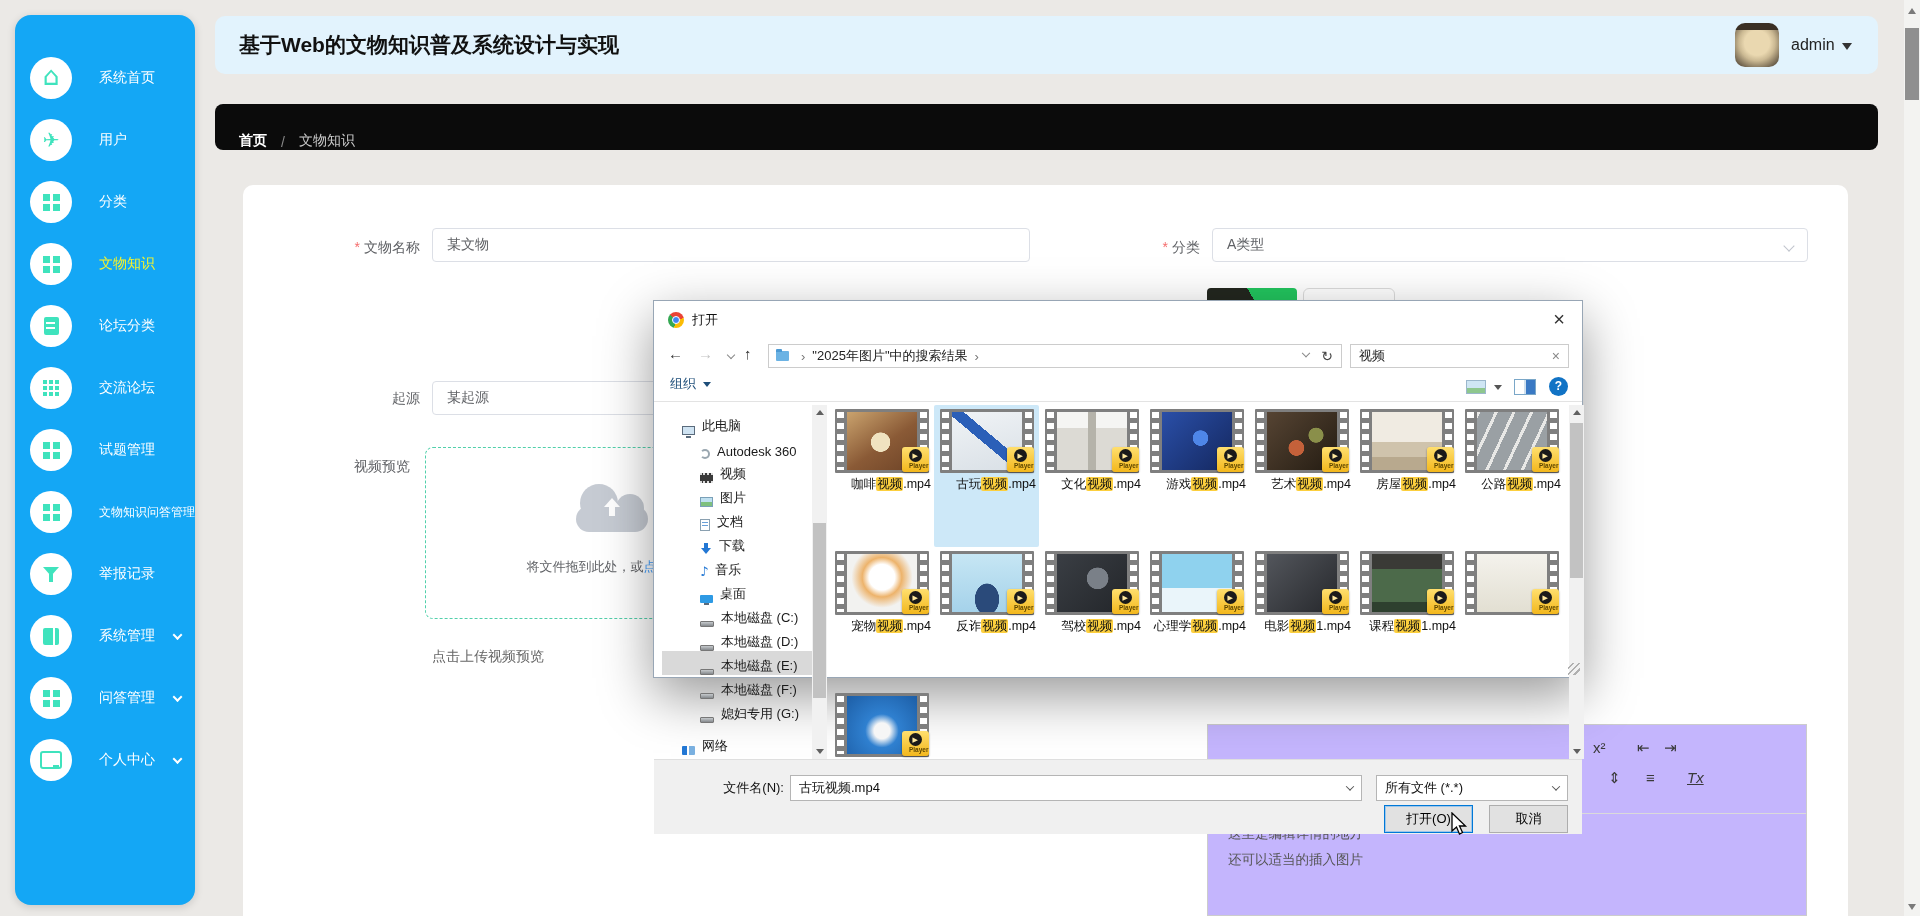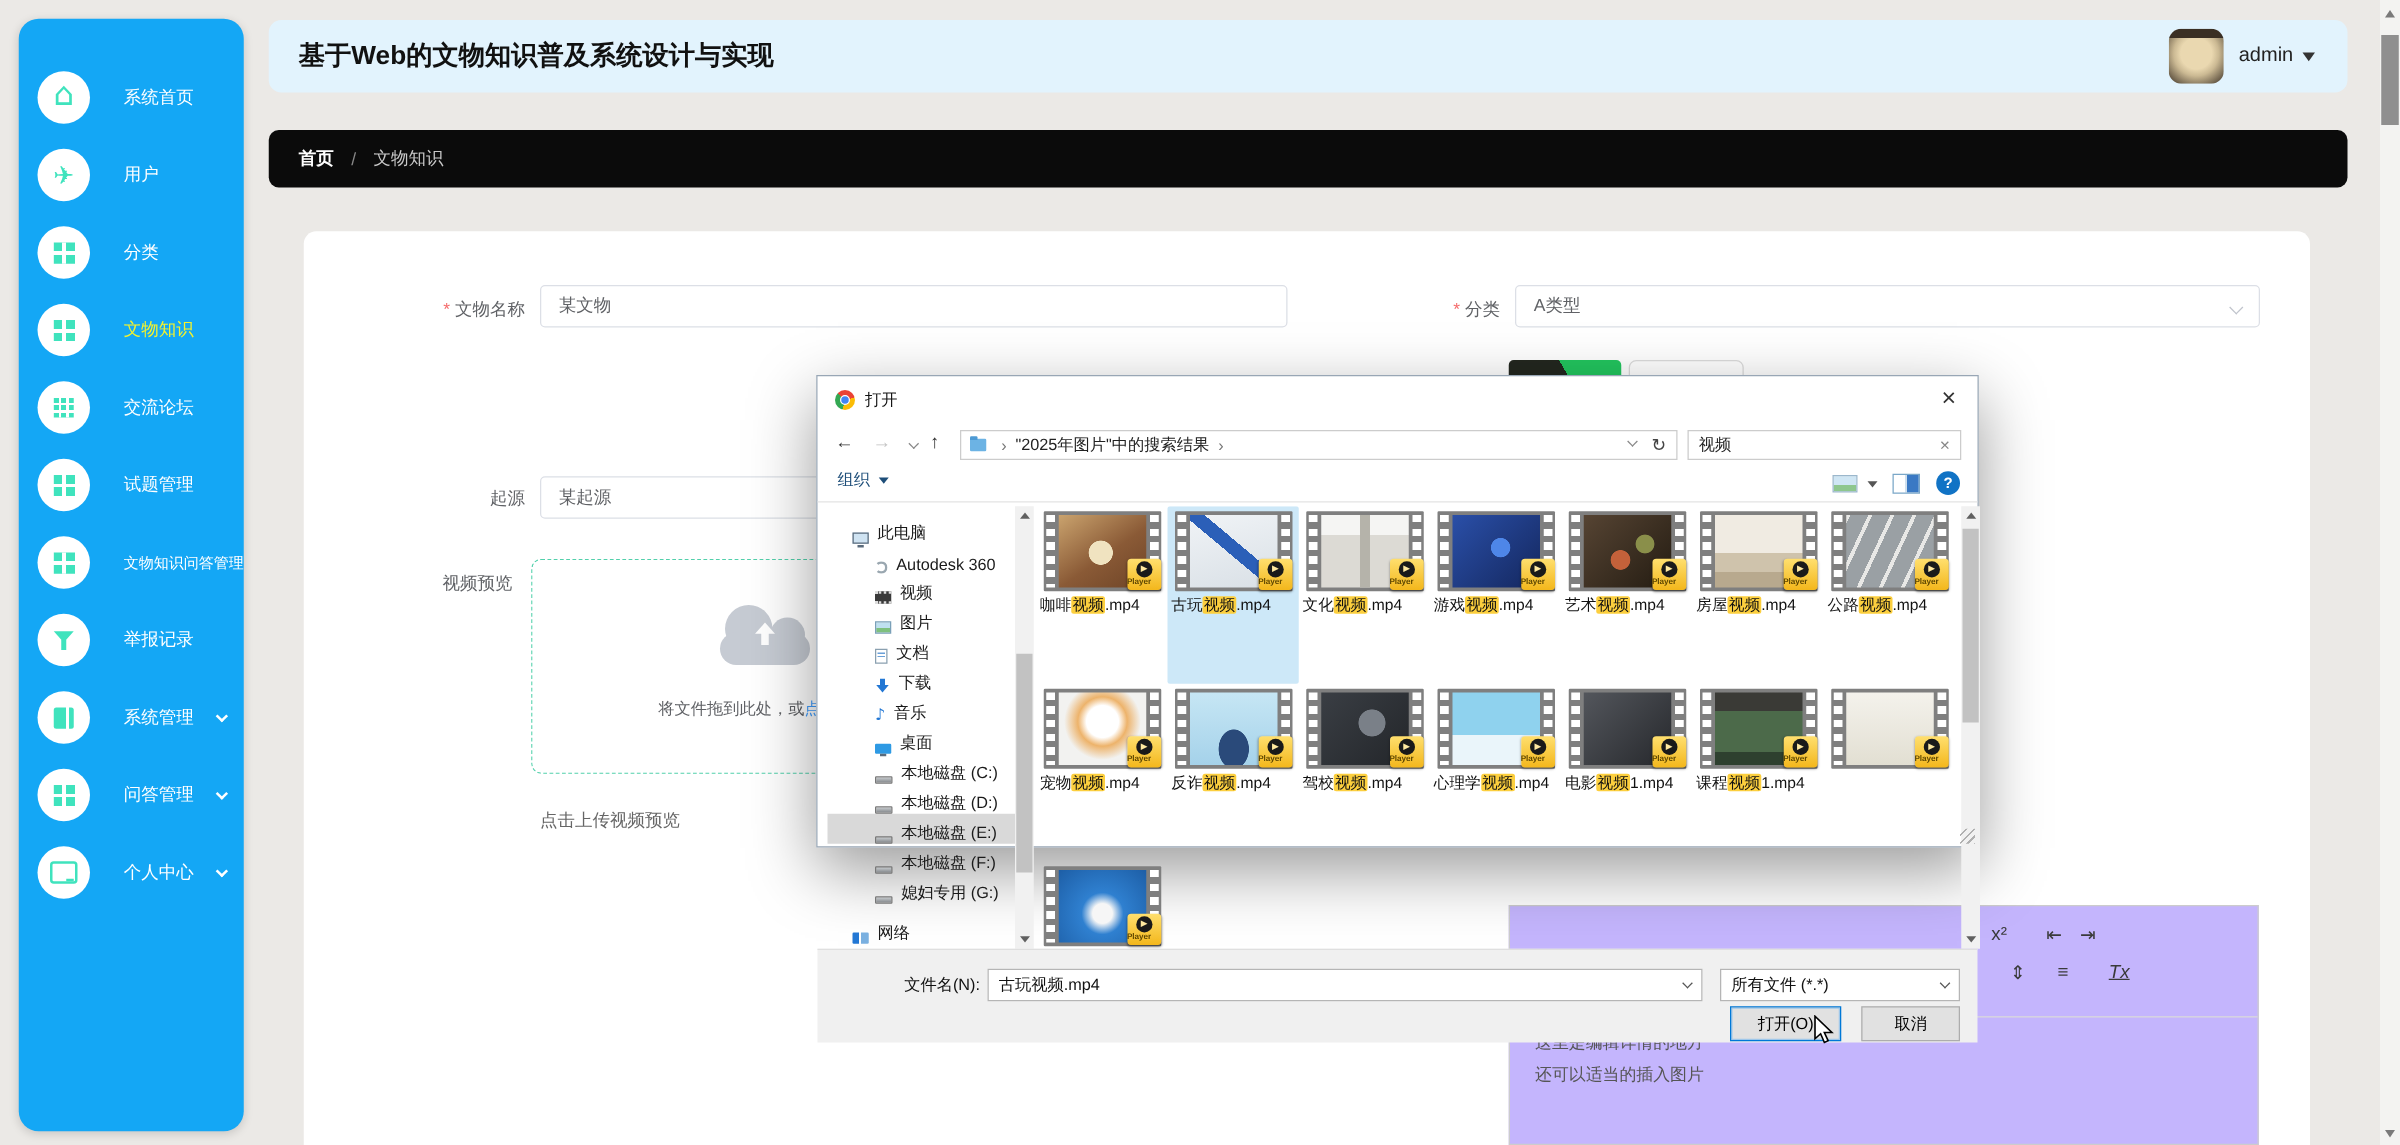--- a/index.html
+++ b/index.html
@@ -27,21 +27,21 @@
   .ic-card::after{content:"";position:absolute;right:13px;bottom:14px;width:6px;height:2.5px;background:#3fe3bd}
   .chev{display:none}
   .chev.on{display:block;position:absolute;right:14px;top:50%;width:7px;height:7px;border-right:2px solid #fff;border-bottom:2px solid #fff;transform:translateY(-65%) rotate(45deg)}
 
   
   .header{position:absolute;left:215px;top:16px;width:1663px;height:58px;background:#e2f3fd;border-radius:10px}
   .title{position:absolute;left:24px;top:0;line-height:58px;font-size:21px;font-weight:bold;color:#111}
   .avatar{position:absolute;left:1520px;top:7px;width:44px;height:44px;border-radius:10px;background:linear-gradient(180deg,#3a2f24 0 16%,rgba(0,0,0,0) 16%),radial-gradient(circle at 50% 45%,#ead8b0 0 38%,#cbb993 55%,#3c3126 100%)}
   .admin{position:absolute;left:1576px;top:0;line-height:58px;font-size:16px;color:#222}
   .admin-caret{display:inline-block;width:0;height:0;border-left:5px solid transparent;border-right:5px solid transparent;border-top:7px solid #333;margin-left:7px}
-  .crumb{position:absolute;left:215px;top:104px;width:1663px;height:46px;background:#0b0b0b;border-radius:8px;display:flex;align-items:center;padding-left:24px;font-size:14px}
+  .crumb{position:absolute;left:215px;top:104px;width:1663px;height:46px;background:#0b0b0b;border-radius:8px;display:flex;align-items:flex-end;padding-left:24px;font-size:14px}
   .crumb .home{color:#fff;font-weight:bold}
   .crumb .sep{color:#888;margin:0 14px}
   .crumb .cur{color:#c9c9c9}
 
   
   .panel{position:absolute;left:243px;top:185px;width:1605px;height:731px;background:#fff;border-radius:10px 10px 0 0}
   .f-label{position:absolute;font-size:14px;color:#606266;text-align:right}
   .req{color:#f56c6c;margin-right:4px}
   .inp{position:absolute;height:34px;border:1px solid #dcdfe6;border-radius:4px;background:#fff;font-size:14px;color:#606266;display:flex;align-items:center;padding-left:14px}
   .sel-caret{position:absolute;right:14px;top:13px;width:8px;height:8px;border-right:1.5px solid #c0c4cc;border-bottom:1.5px solid #c0c4cc;transform:rotate(45deg)}
@@ -114,21 +114,21 @@
   .ic-network{width:13px;height:9px;background:linear-gradient(90deg,#2277d4 0 5px,rgba(0,0,0,0) 5px 7px,#7ab0e0 7px);border-radius:1px}
   .tlbl{font-size:13px;color:#1a1a1a}
 
   .vsb{position:absolute;width:15px;background:#f1f1f1}
   .sb-arrow{position:absolute;left:4px;width:0;height:0;border-left:4px solid transparent;border-right:4px solid transparent}
   .sb-up{top:5px;border-bottom:5px solid #606060}
   .sb-dn{bottom:5px;border-top:5px solid #606060}
   .sb-thumb{position:absolute;left:1px;width:13px;background:#c2c2c2}
 
   .grid{position:absolute;left:175px;top:104px;width:738px;height:354px;overflow:hidden;display:flex;flex-wrap:wrap;align-content:flex-start}
-  .fitem{width:105px;height:142px;text-align:left;padding-top:2px;border-radius:2px;cursor:pointer}
+  .fitem{width:105px;height:142px;text-align:right;padding-top:2px;border-radius:2px;cursor:pointer}
   .fitem.sel{background:#cde8f8}
   .film{position:relative;width:94px;height:64px;margin:2px auto 3px;background:#7f7f7f;border-radius:1px}
   .film::before,.film::after{content:"";position:absolute;top:3px;bottom:3px;width:7px;background:repeating-linear-gradient(#fff 0 6px,rgba(0,0,0,0) 6px 11px)}
   .film::before{left:2px}
   .film::after{right:2px}
   .shot{position:absolute;left:12px;right:12px;top:3px;bottom:3px;background:#ccc}
   .player{position:absolute;right:0;bottom:1px;width:27px;height:25px;background:linear-gradient(#ffdf6e,#f3b71c);border-radius:3px;box-shadow:0 1px 2px rgba(0,0,0,.45);z-index:2}
   .pcirc{width:13px;height:13px;background:#1a1a1a;border-radius:50%;margin:2px auto 0;position:relative}
   .pcirc::before{content:"▶";position:absolute;left:4px;top:2.5px;font-size:7px;line-height:8px;color:#ffe9a0}
   .ptxt{font-size:6.5px;color:#5f4700;line-height:8px;font-weight:bold}
@@ -174,20 +174,25 @@
       <span class="lbl">分类</span>
 
     </div>
 
     <div class="sitem active">
       <span class="sicon ic-grid4"></span>
       <span class="lbl">文物知识</span>
 
     </div>
 
+    <div class="sitem">
+      <span class="sicon ic-clip"></span>
+      <span class="lbl">论坛分类</span>
+
+    </div>
 
     <div class="sitem">
       <span class="sicon ic-grid9"></span>
       <span class="lbl">交流论坛</span>
 
     </div>
 
     <div class="sitem">
       <span class="sicon ic-grid4"></span>
       <span class="lbl">试题管理</span>

